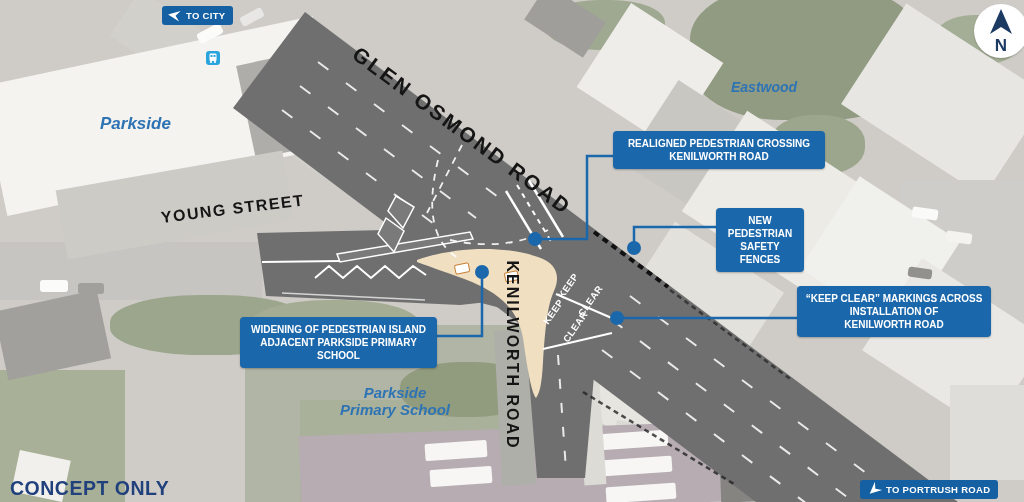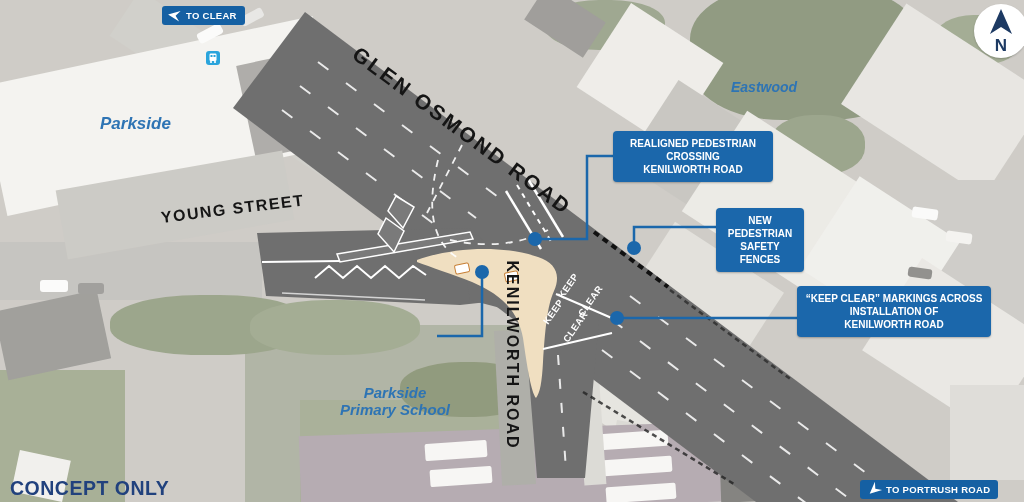--- a/index.html
+++ b/index.html
@@ -25,21 +25,21 @@
   #lbl-parkside{left:100px;top:114px;font-size:17px;}
   #lbl-eastwood{left:731px;top:79px;font-size:14px;}
   #lbl-school{left:330px;top:384px;width:130px;text-align:center;font-size:15px;
               line-height:17px;white-space:normal;}
   #lbl-concept{left:10px;top:477px;font-weight:bold;font-size:19.5px;
                letter-spacing:.5px;color:#21417d;text-align:center;}
   
   .callout{position:absolute;z-index:4;background:#1b67ab;color:#fff;border-radius:4px;
            padding:6px 3px;font-size:10px;font-weight:bold;text-align:center;
            line-height:13px;box-shadow:0 1px 2px rgba(0,0,0,.25);}
-  #co-realigned{left:613px;top:131px;width:160px;}
+  #co-realigned{left:613px;top:131px;width:212px;}
   #co-fences{left:716px;top:208px;width:88px;text-align:center;}
   #co-keepclear{left:797px;top:286px;width:194px;}
   #co-widening{left:240px;top:317px;width:197px;}
   
   .badge{position:absolute;z-index:5;background:#1560a3;color:#fff;font-weight:bold;
          font-size:9.5px;letter-spacing:.3px;padding:3px 8px 3px 6px;border-radius:3px;
          display:flex;align-items:center;gap:5px;}
   #badge-city{left:162px;top:6px;}
   #badge-portrush{left:860px;top:480px;padding-left:8px;}
   
@@ -215,26 +215,30 @@
   </div>
   <div class="callout" id="co-fences">
     <div>NEW PEDESTRIAN</div>
     <div>SAFETY FENCES</div>
   </div>
   <div class="callout" id="co-keepclear">
     <div>“KEEP CLEAR” MARKINGS ACROSS</div>
     <div>INSTALLATION OF</div>
     <div>KENILWORTH ROAD</div>
   </div>
+  <div class="callout" id="co-widening">
+    <div>WIDENING OF PEDESTRIAN ISLAND</div>
+    <div>ADJACENT PARKSIDE PRIMARY SCHOOL</div>
+  </div>
 
   <div class="badge" id="badge-city">
     <svg width="13" height="13" viewBox="0 0 12 12" style="transform:rotate(8deg)">
       <polygon points="11,1 0,6 11,11 7,6" fill="#fff"></polygon>
     </svg>
-    <span>TO CLEAR</span>
+    <span>TO CITY</span>
   </div>
   <div class="badge" id="badge-portrush">
     <svg width="13" height="13" viewBox="0 0 12 12" style="transform:rotate(-42deg)">
       <polygon points="11,1 0,6 11,11 7,6" fill="#fff"></polygon>
     </svg>
     <span>TO PORTRUSH ROAD</span>
   </div>
 
   <div id="north">
     <svg width="54" height="54" viewBox="0 0 54 54">

